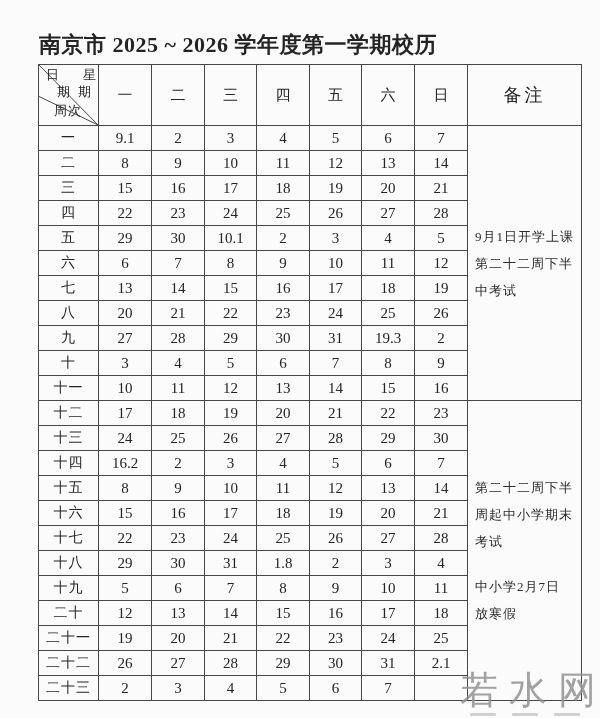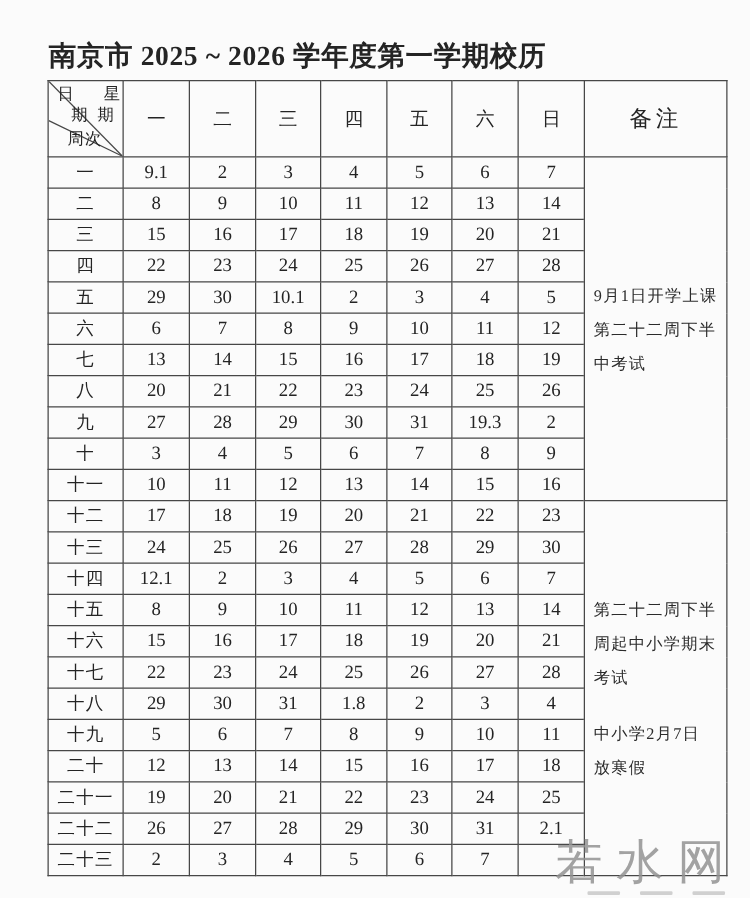--- a/index.html
+++ b/index.html
@@ -32,21 +32,21 @@
   .cd0{left:7px;top:3px;}
   .cd1{left:18px;top:20px;}
   .cw0{left:44px;top:3px;}
   .cw1{left:39px;top:20px;}
   .cwn{left:15px;top:39px;letter-spacing:1px;}
   td.remarks{vertical-align:middle;background:transparent;}
   .rwrap{padding:0 7px;text-align:left;font-size:13px;line-height:27px;color:#2b2b2b;}
   .rline{white-space:nowrap;letter-spacing:1px;}
   .rgap{height:18px;}
   .watermark{
-    position:absolute;left:444px;top:670px;width:140px;
+    position:absolute;left:460px;top:670px;width:140px;
     color:#939393;font-size:38px;line-height:40px;white-space:nowrap;
     font-family:"Liberation Sans","DejaVu Sans",sans-serif;
     letter-spacing:11px;opacity:.85;
   }
   .wm-sub{position:absolute;left:470px;top:713px;display:flex;gap:16px;}
   .wm-sub b{display:block;width:26px;height:3px;background:#bdbdbd;opacity:.7;border-radius:1px;}
 </style>
 </head>
 <body>
 
@@ -229,21 +229,21 @@
           <td class="day">24</td>
           <td class="day">25</td>
           <td class="day">26</td>
           <td class="day">27</td>
           <td class="day">28</td>
           <td class="day">29</td>
           <td class="day">30</td>
         </tr>
         <tr>
           <td class="wk">十四</td>
-          <td class="day">12.1</td>
+          <td class="day">16.2</td>
           <td class="day">2</td>
           <td class="day">3</td>
           <td class="day">4</td>
           <td class="day">5</td>
           <td class="day">6</td>
           <td class="day">7</td>
         </tr>
         <tr>
           <td class="wk">十五</td>
           <td class="day">8</td>

